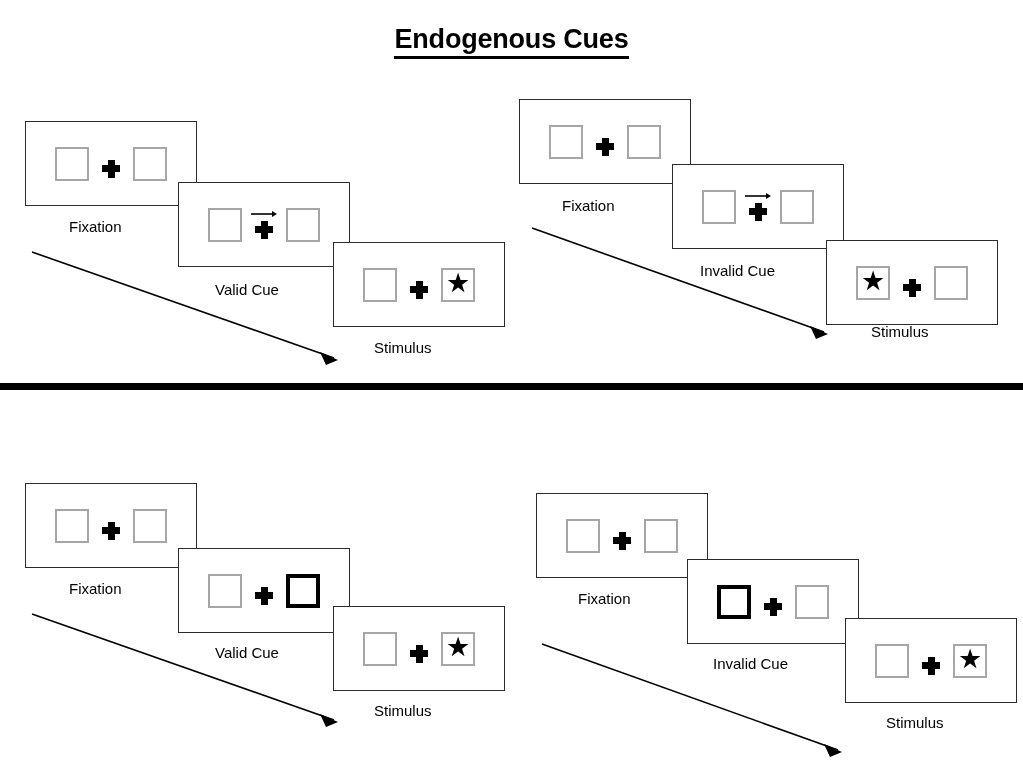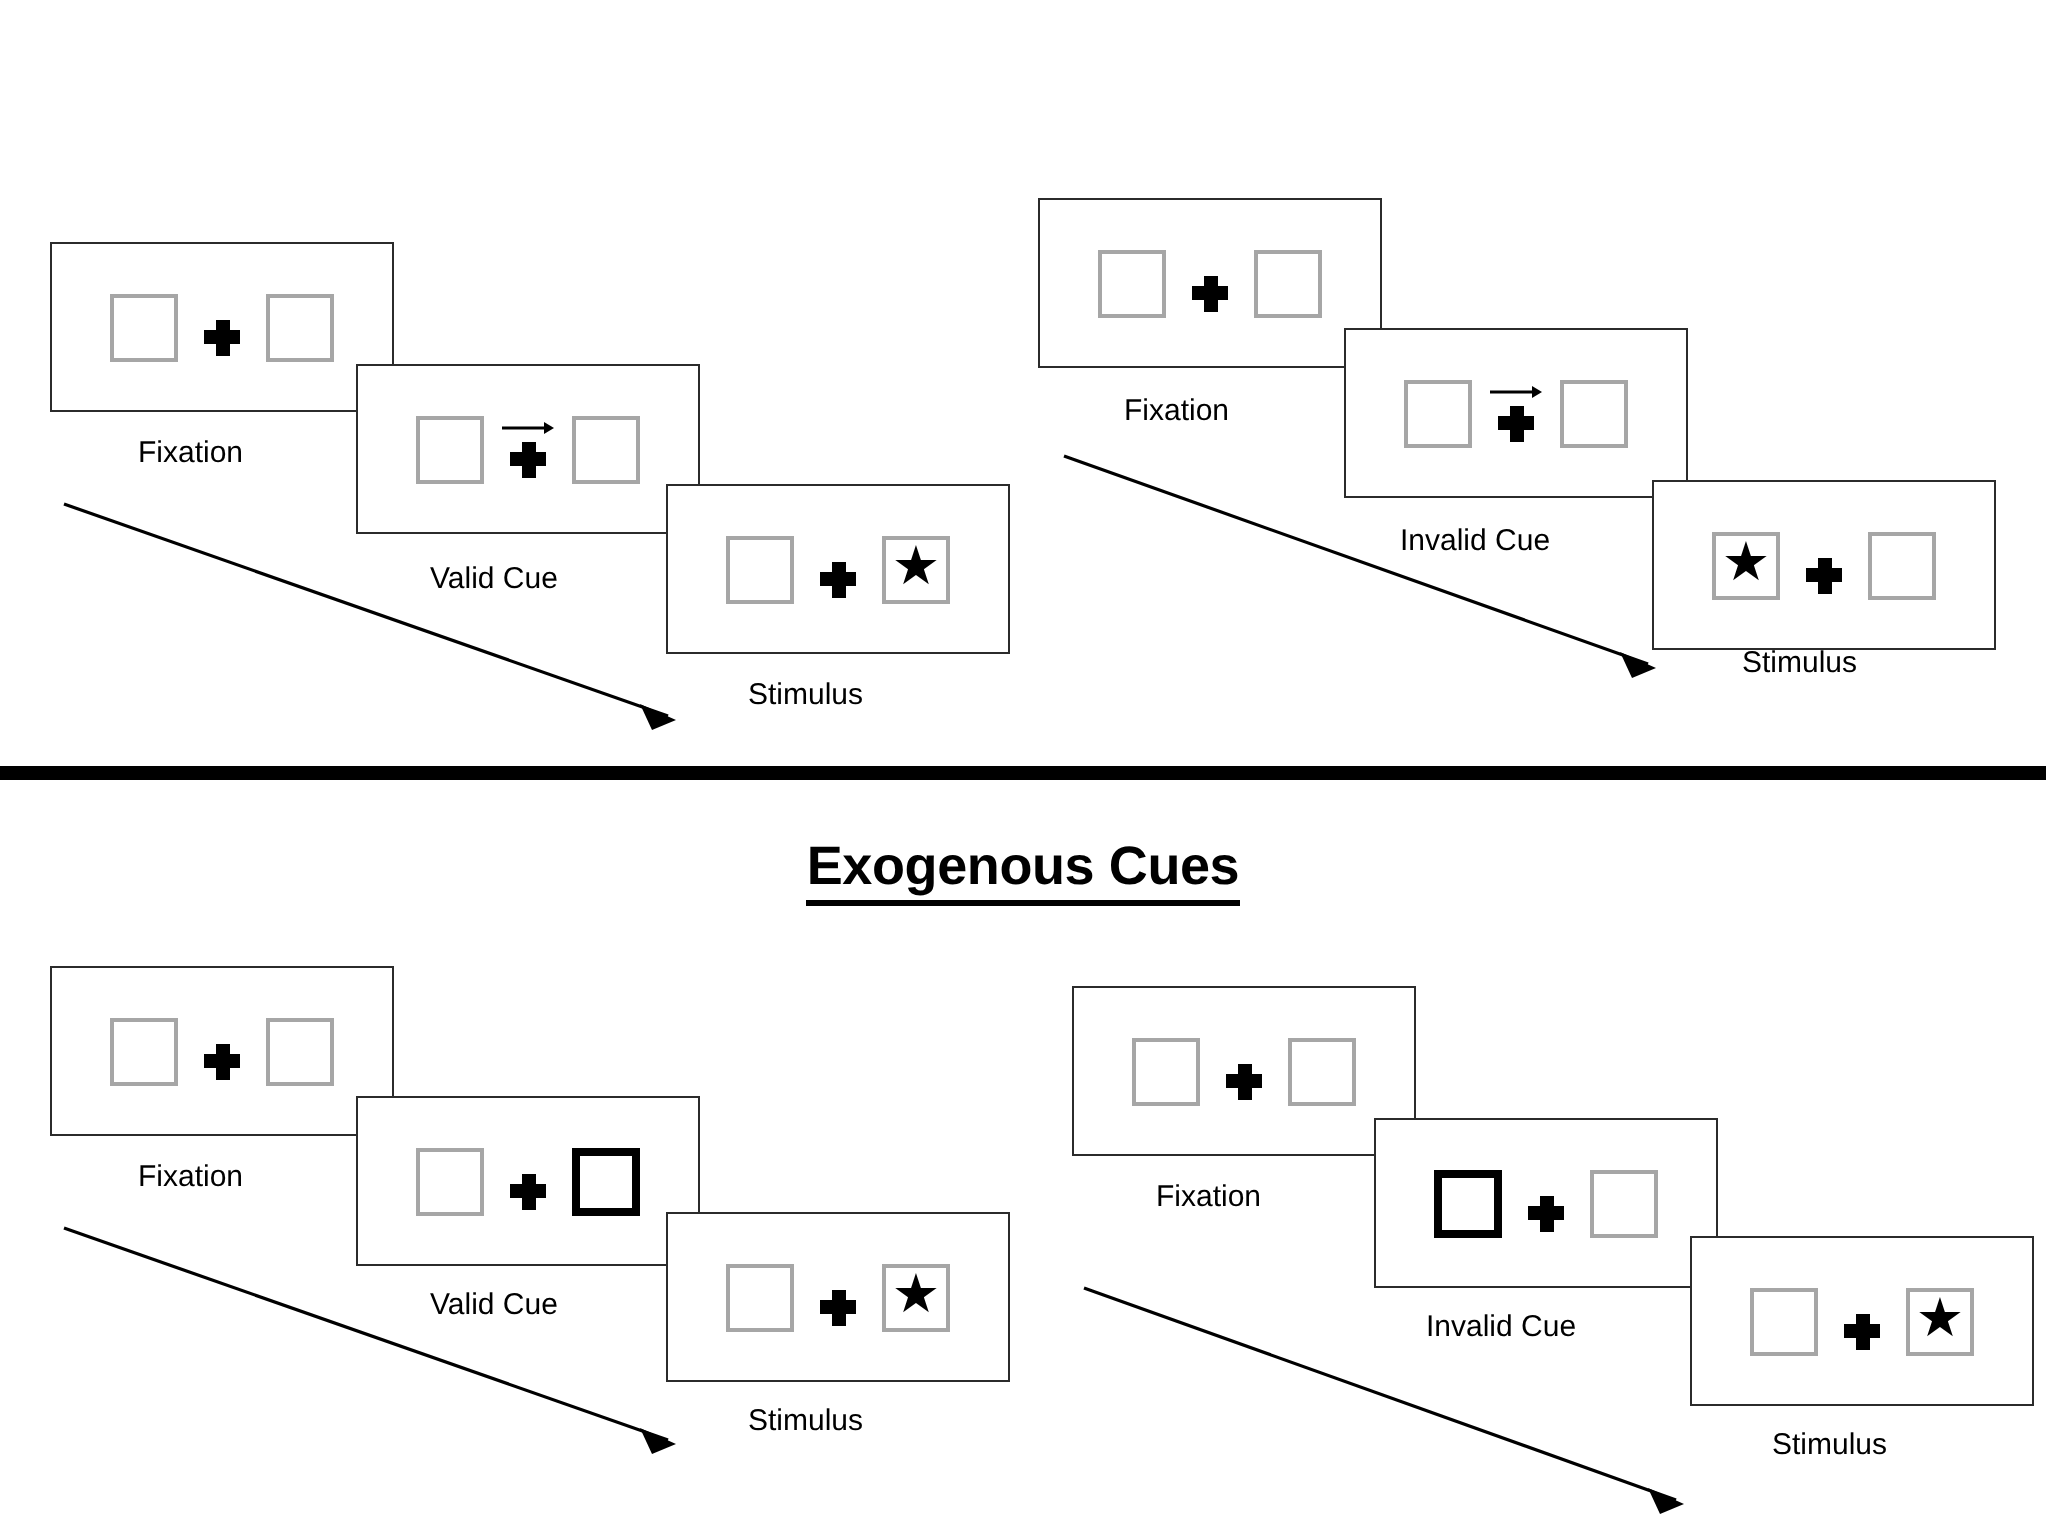--- a/index.html
+++ b/index.html
@@ -150,20 +150,23 @@
   .flow-arrow {
     position: absolute;
     overflow: visible;
   }
 </style>
 </head>
 <body>
 
 <div class="stage">
 
+  <div class="section-title" id="title-endogenous">
+    <span class="tt">Endogenous Cues</span>
+  </div>
 
   <div class="frame" style="left:25px; top:121px; width:172px; height:85px;">
     <div class="frame-inner">
       <div class="box">
         <span class="star hidden">★</span>
       </div>
       <div class="cue-slot">
 
         <div class="cross"></div>
       </div>
@@ -265,23 +268,20 @@
   </div>
   <div class="label" style="left:871px; top:323px;">Stimulus</div>
 
   <svg class="flow-arrow" style="left:528px; top:222px; width:325px; height:125px;" viewBox="0 0 325 125">
     <line x1="4" y1="6" x2="296" y2="110" stroke="#000" stroke-width="1.6"></line>
     <polygon points="300,112 282,104 288,117" fill="#000"></polygon>
   </svg>
 
   <div class="divider"></div>
 
-  <div class="section-title" id="title-exogenous">
-    <span class="tt">Exogenous Cues</span>
-  </div>
 
   <div class="frame" style="left:25px; top:483px; width:172px; height:85px;">
     <div class="frame-inner">
       <div class="box">
         <span class="star hidden">★</span>
       </div>
       <div class="cue-slot">
         <div class="cross"></div>
       </div>
       <div class="box">

